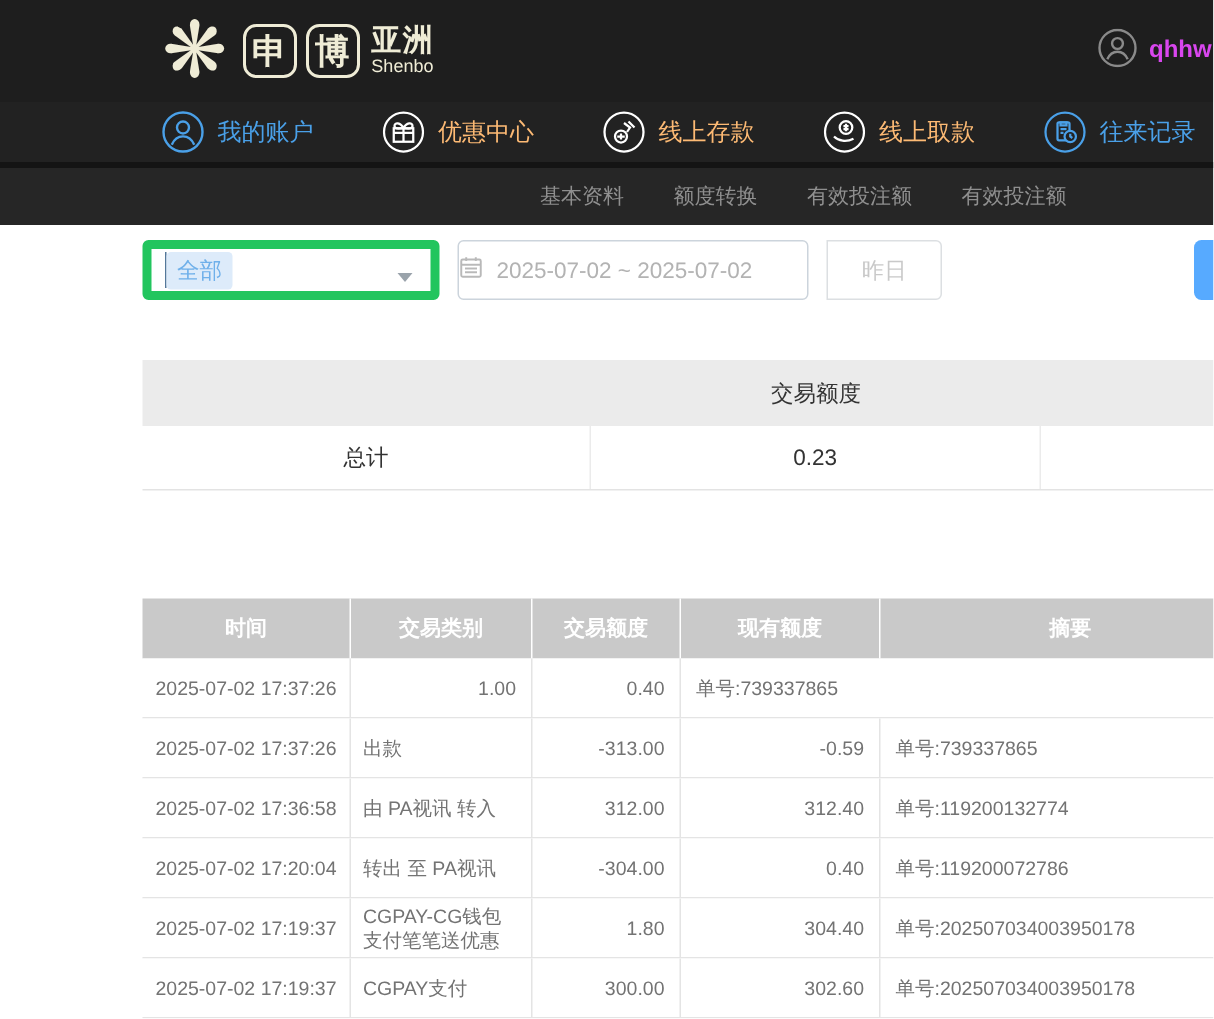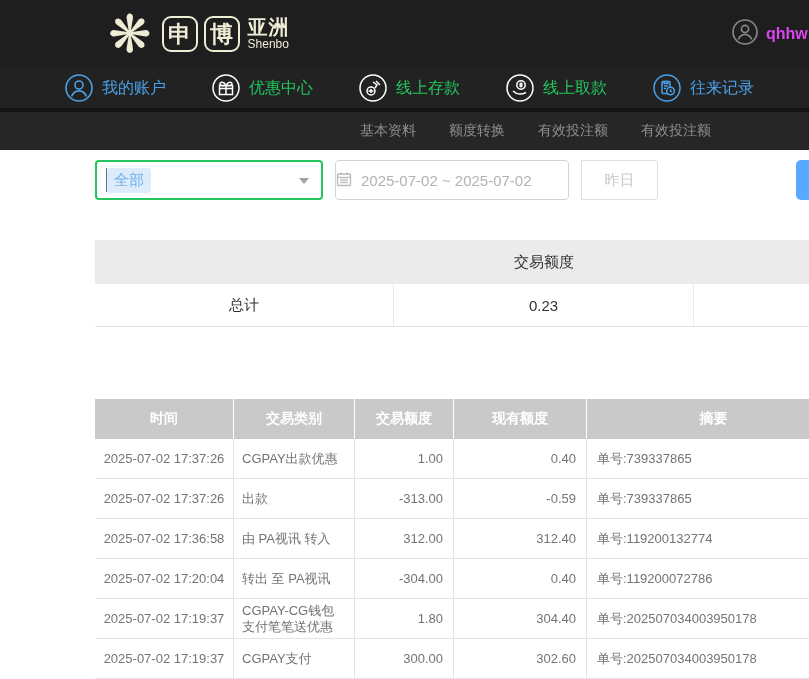--- a/index.html
+++ b/index.html
@@ -17,34 +17,34 @@
   .logo-region { display:flex; flex-direction:column; justify-content:center; margin-left:2px; }
   .logo-region .cn { color:#efecd6; font-size:20px; font-weight:bold; line-height:20px; letter-spacing:1px; }
   .logo-region .en { color:#efecd6; font-size:12px; line-height:14px; }
   .userbox { position:absolute; right:0; top:0; height:68px; display:flex; align-items:center; gap:8px;
     padding-right:0; left:732px; }
   .userbox svg { flex:0 0 auto; }
   .username { color:#d946ef; font-size:16px; font-weight:bold; white-space:nowrap; }
 
   
   .mainnav { position:absolute; top:68px; left:0; width:809px; height:44px; background:#222;
-    border-bottom:4px solid #141414; display:flex; align-items:center; padding-left:65px; gap:46px; }
-  .nav-item { display:flex; align-items:center; gap:9px; color:#22c55e; font-size:16px;
+    border-bottom:4px solid #141414; display:flex; align-items:center; padding-left:108px; gap:46px; }
+  .nav-item { display:flex; align-items:center; gap:9px; color:#fdba74; font-size:16px;
     white-space:nowrap; cursor:pointer; }
   .nav-item.active { color:#4aa0e8; }
   .nav-item svg { display:block; }
 
   
   .subnav { position:absolute; top:112px; left:0; width:809px; height:38px; background:#262626;
     display:flex; align-items:center; padding-left:360px; gap:33px; }
   .subnav-item { color:#8f8f8f; font-size:14px; white-space:nowrap; cursor:pointer; }
 
   
   .filter-row { position:absolute; top:160px; left:95px; display:flex; align-items:center; }
-  .select-box { position:relative; width:228px; height:40px; background:#fff; border:2px solid #22c55e;
+  .select-box { position:relative; width:198px; height:40px; background:#fff; border:6px solid #22c55e;
     border-radius:4px; display:flex; align-items:center; padding-left:9px; margin-right:12px; }
   .sel-caret { width:1px; height:24px; background:#55789a; }
   .select-chip { background:#ddebfa; color:#6fb0ea; font-size:15px; padding:3px 7px;
     border-radius:3px; margin-left:0px; }
   .select-arrow { position:absolute; right:12px; top:16px; width:0; height:0;
     border-left:5px solid transparent; border-right:5px solid transparent; border-top:6px solid #9aa3ab; }
   .date-box { width:234px; height:40px; background:#fff; border:1px solid #ccd4dc; border-radius:4px;
     display:flex; align-items:center; gap:9px; margin-right:12px;
     color:#b3b3b3; font-size:15px; white-space:nowrap; }
   .btn-group { display:flex; }
@@ -222,21 +222,20 @@
       <div class="thcell">时间</div>
       <div class="thcell">交易类别</div>
       <div class="thcell">交易额度</div>
       <div class="thcell">现有额度</div>
       <div class="thcell">摘要</div>
     </div>
     <div>
 
         <div class="trow">
           <div class="tcell c-time">2025-07-02 17:37:26</div>
-          <div class="tcell c-type">CGPAY出款优惠</div>
           <div class="tcell c-amount">1.00</div>
           <div class="tcell c-balance">0.40</div>
           <div class="tcell c-summary">单号:739337865</div>
         </div>
 
         <div class="trow">
           <div class="tcell c-time">2025-07-02 17:37:26</div>
           <div class="tcell c-type">出款</div>
           <div class="tcell c-amount">-313.00</div>
           <div class="tcell c-balance">-0.59</div>

